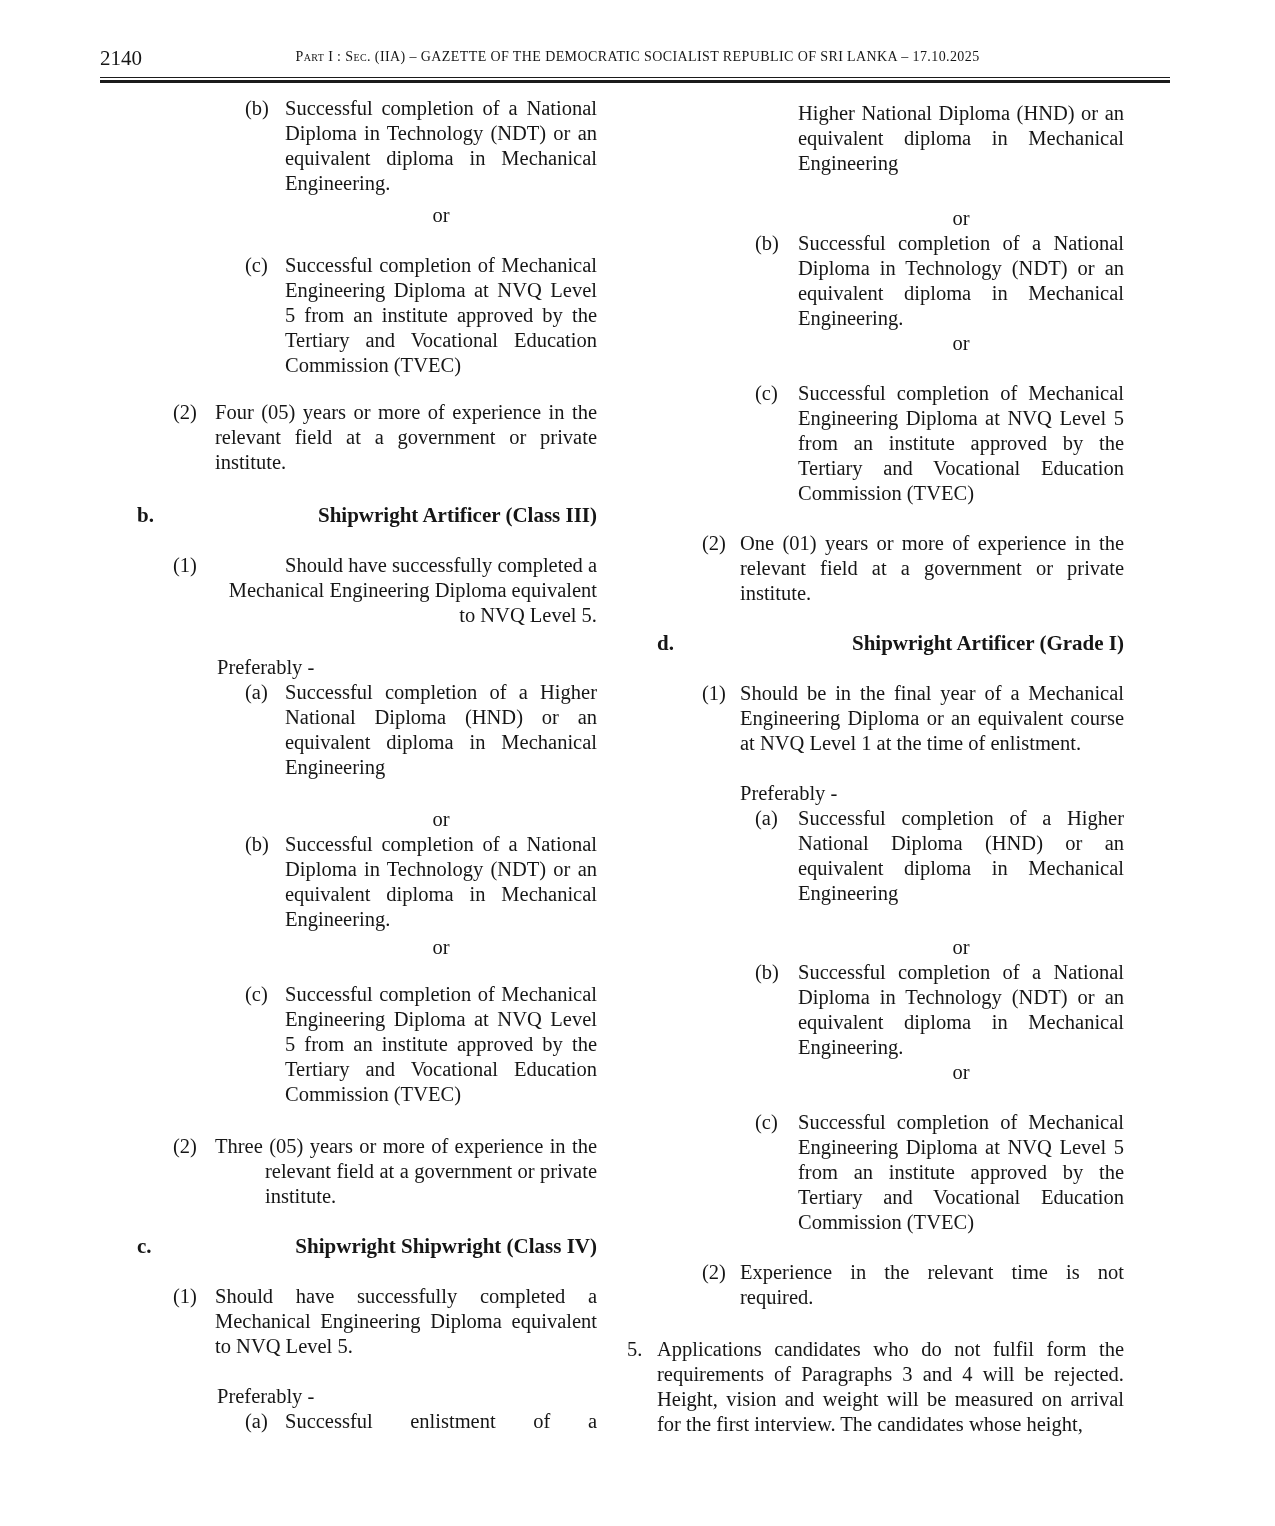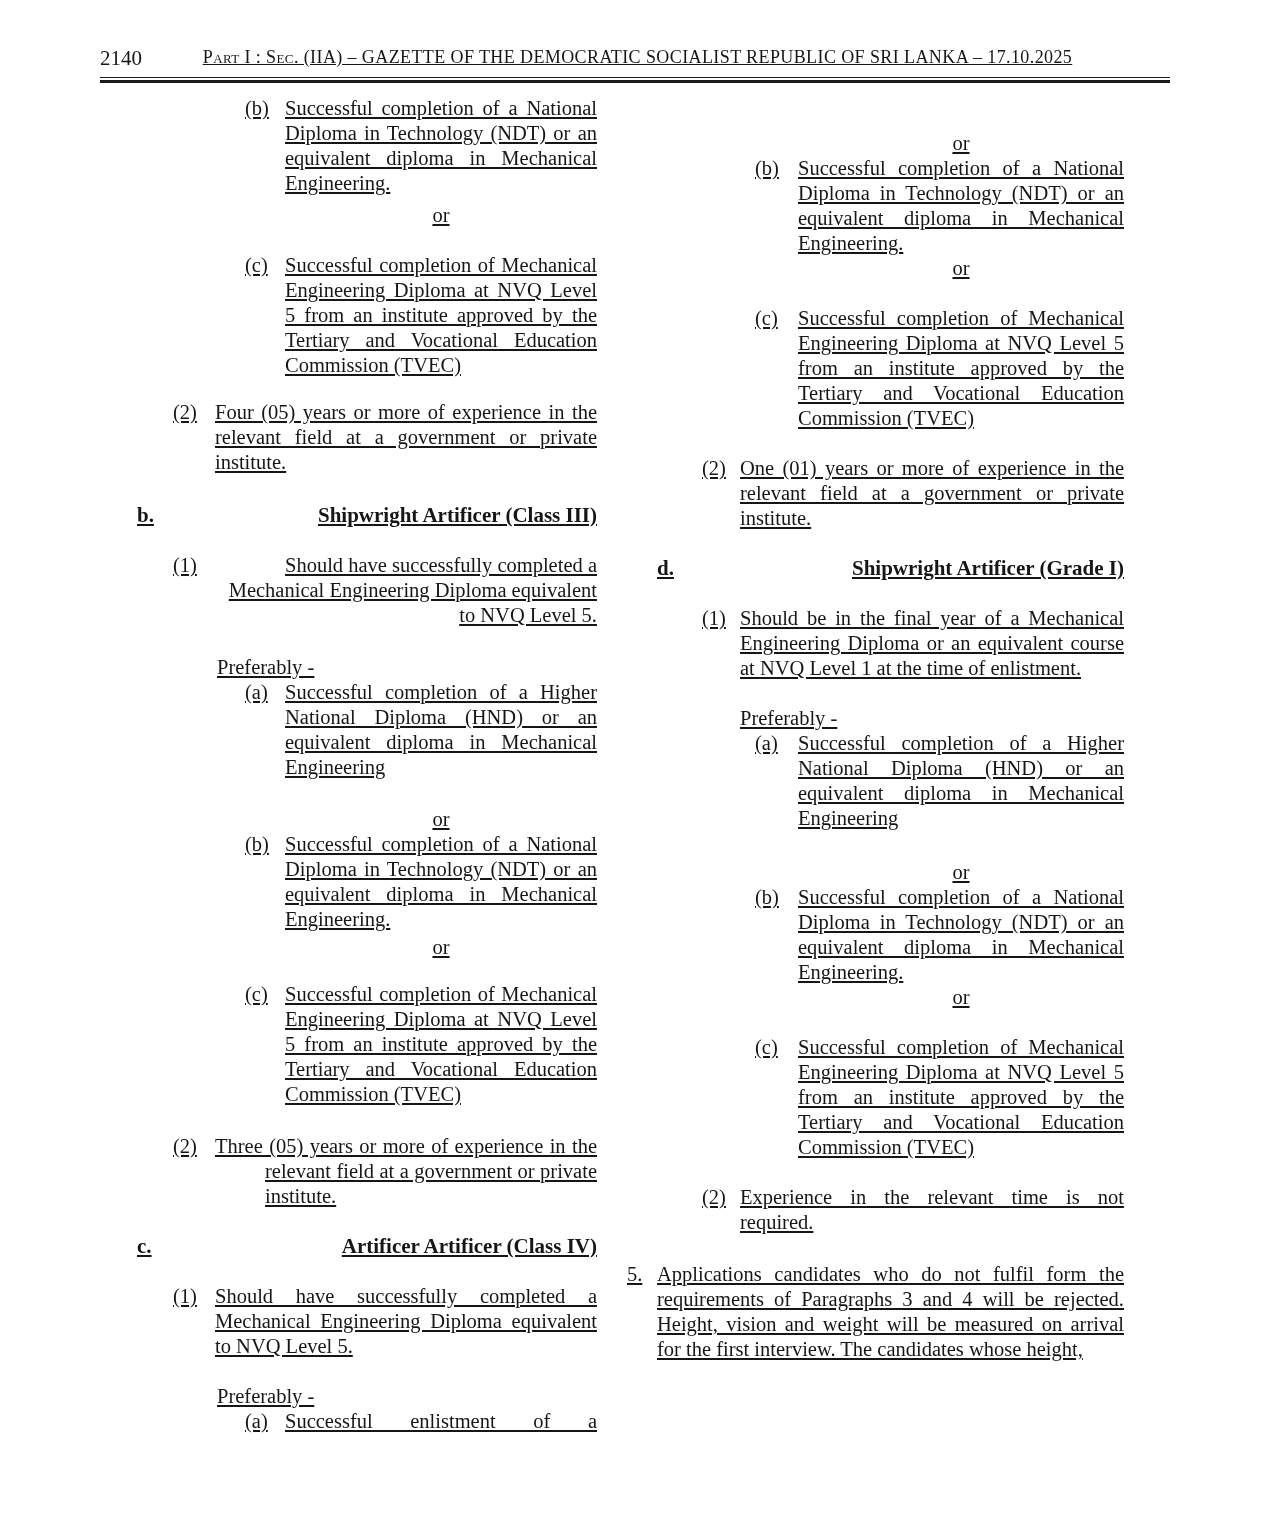--- a/index.html
+++ b/index.html
@@ -4,34 +4,34 @@
 <style>
   html, body { margin: 0; padding: 0; }
   body {
     width: 1275px; height: 1526px;
     background: #ffffff;
     color: #161616;
     font-family: "Liberation Serif", "DejaVu Serif", serif;
     position: relative;
     overflow: hidden;
   }
-  .page { position: relative; width: 1275px; height: 1526px; text-decoration: underline; }
+  .page { position: relative; width: 1275px; height: 1526px; }
 
   
   .page-number {
     position: absolute; left: 100px; top: 46px;
     font-size: 21px; line-height: 25px;
   }
   .header-titles { text-align: center; padding-top: 42px; }
   .title-sinhala {
     font-size: 23px; line-height: 30px;
     letter-spacing: 0.2px;
   }
   .title-english {
-    font-size: 18px; line-height: 22px; margin-top: 4px;
+    font-size: 14px; line-height: 22px; margin-top: 4px;
     font-variant: small-caps; letter-spacing: 0.4px;
   }
   .rule {
     margin: 9px 105px 0 100px;
     height: 2px;
     border-top: 1.5px solid #1b1b1b;
     border-bottom: 3px solid #1b1b1b;
   }
 
   
@@ -140,39 +140,40 @@
         <span class="text">Successful completion of Mechanical Engineering Diploma at NVQ Level 5 from an institute approved by the Tertiary and Vocational Education Commission (TVEC)</span>
       </div>
 
       <div class="item numbered" style="margin-top:27px">
         <span class="marker">(2)</span>
         <span class="text hang">Three (05) years or more of experience in the relevant field at a government or private institute.</span>
       </div>
 
       <div class="item heading" style="margin-top:25px">
         <span class="marker">c.</span>
-        <span class="text left-align">Artificer Artificer (Class IV)</span>
+        <span class="text left-align">Shipwright Shipwright (Class IV)</span>
       </div>
 
       <div class="item numbered" style="margin-top:25px">
         <span class="marker">(1)</span>
         <span class="text">Should have successfully completed a Mechanical Engineering Diploma equivalent to NVQ Level 5.</span>
       </div>
 
       <div class="preferably" style="margin-top:25px">Preferably -</div>
 
       <div class="item lettered" style="margin-top:0">
         <span class="marker">(a)</span>
         <span class="text stretch">Successful enlistment of a</span>
       </div>
 
     </section>
 
     <section class="col col-right">
 
+      <div class="continuation" style="margin-top:0">Higher National Diploma (HND) or an equivalent diploma in Mechanical Engineering</div>
 
       <div class="or" style="margin-top:30px">or</div>
 
       <div class="item lettered" style="margin-top:0">
         <span class="marker">(b)</span>
         <span class="text">Successful completion of a National Diploma in Technology (NDT) or an equivalent diploma in Mechanical Engineering.</span>
       </div>
 
       <div class="or" style="margin-top:0">or</div>
 

